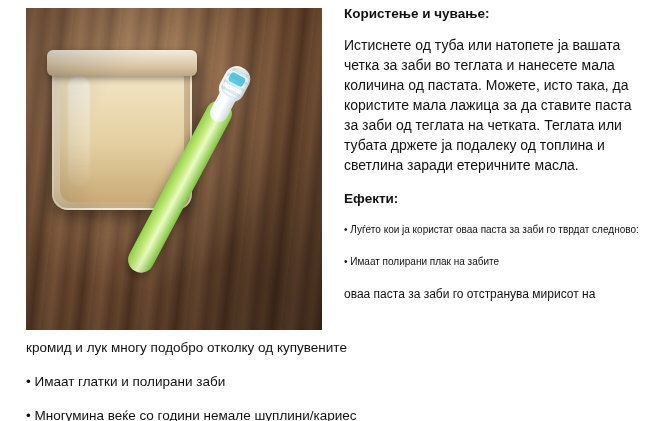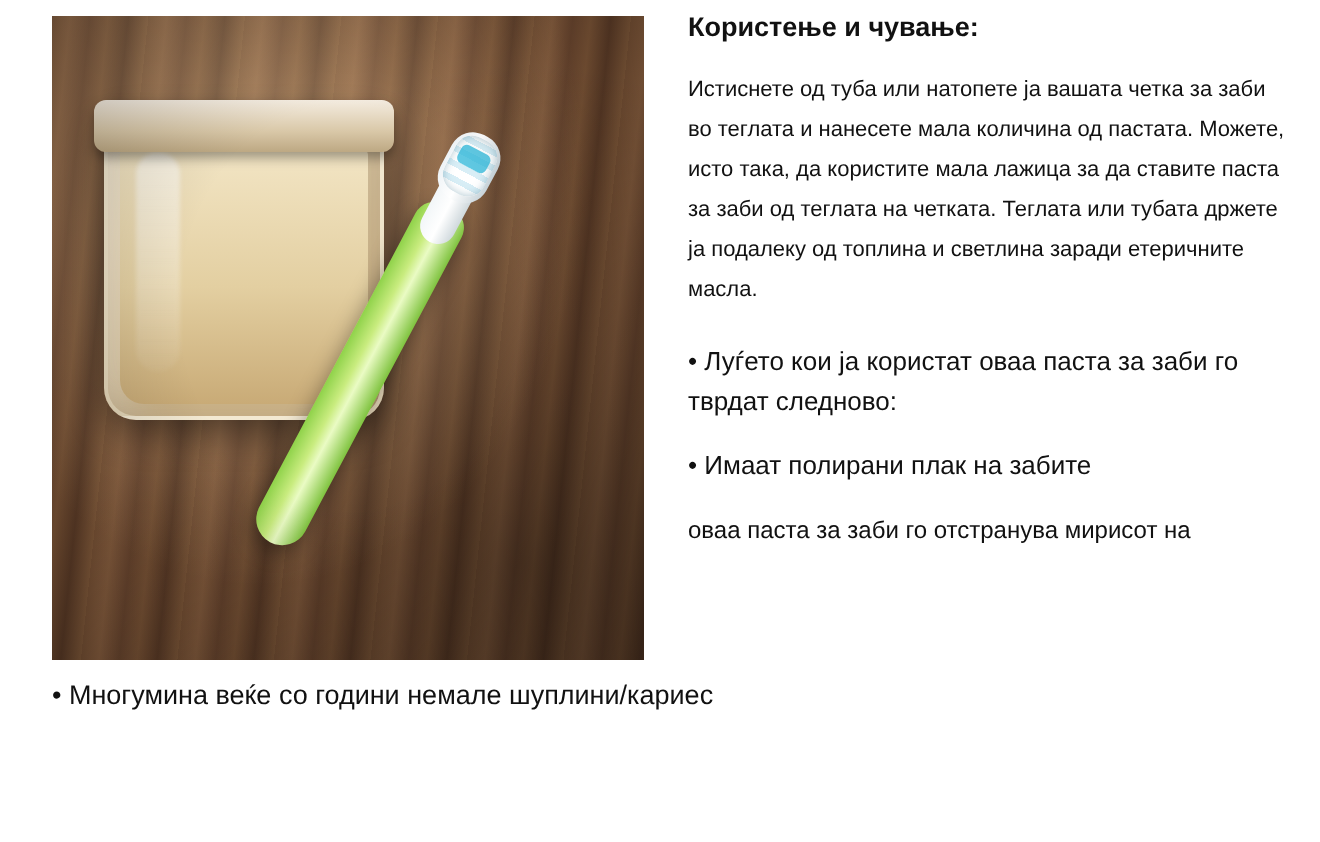--- a/index.html
+++ b/index.html
@@ -168,33 +168,33 @@
     top: 6px;
     width: 300px;
   }
   .h-head {
     font-weight: bold;
     font-size: 13.5px;
     color: #111;
     margin: 0 0 14px 0;
   }
   .para {
-    font-size: 11px;
+    font-size: 14px;
     line-height: 20px;
     color: #111;
     margin: 0 0 16px 0;
   }
   .h-head2 {
     font-weight: bold;
     font-size: 13.5px;
     color: #111;
     margin: 0 0 14px 0;
   }
   .bullet {
-    font-size: 13px;
+    font-size: 10px;
     line-height: 20px;
     color: #111;
     margin: 0 0 12px 0;
   }
   .tail-line {
     font-size: 12px;
     line-height: 20px;
     color: #111;
     margin: 0;
   }
@@ -231,22 +231,25 @@
       <div class="neck"></div>
       <div class="head"></div>
       <div class="bristles"></div>
     </div>
     <div class="shadow-nw"></div>
   </div>
 
   <div class="right-col">
     <p class="h-head">Користење и чување:</p>
     <p class="para">Истиснете од туба или натопете ја вашата четка за заби во теглата и нанесете мала количина од пастата. Можете, исто така, да користите мала лажица за да ставите паста за заби од теглата на четката. Теглата или тубата држете ја подалеку од топлина и светлина заради етеричните масла.</p>
+    <p class="h-head2">Ефекти:</p>
     <p class="bullet">• Луѓето кои ја користат оваа паста за заби го тврдат следново:</p>
     <p class="bullet">• Имаат полирани плак на забите</p>
     <p class="tail-line">оваа паста за заби го отстранува мирисот на</p>
   </div>
 
   <div class="bottom-col">
+    <p class="line">кромид и лук многу подобро отколку од купувените</p>
+    <p class="line">• Имаат глатки и полирани заби</p>
     <p class="line">• Многумина веќе со години немале шуплини/кариес</p>
   </div>
 
 </div>
 
 </body></html>

